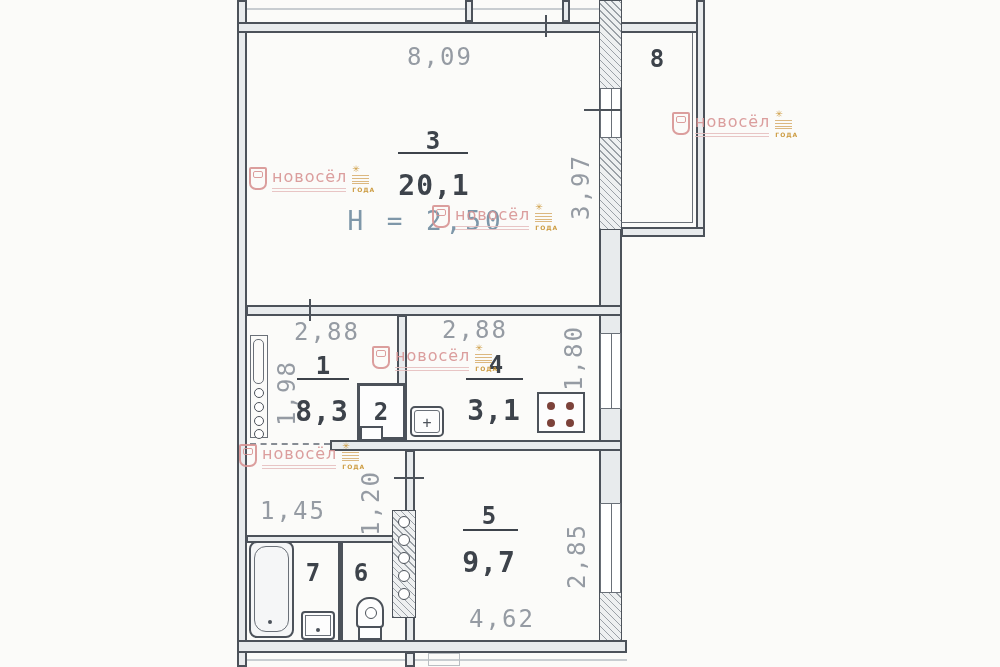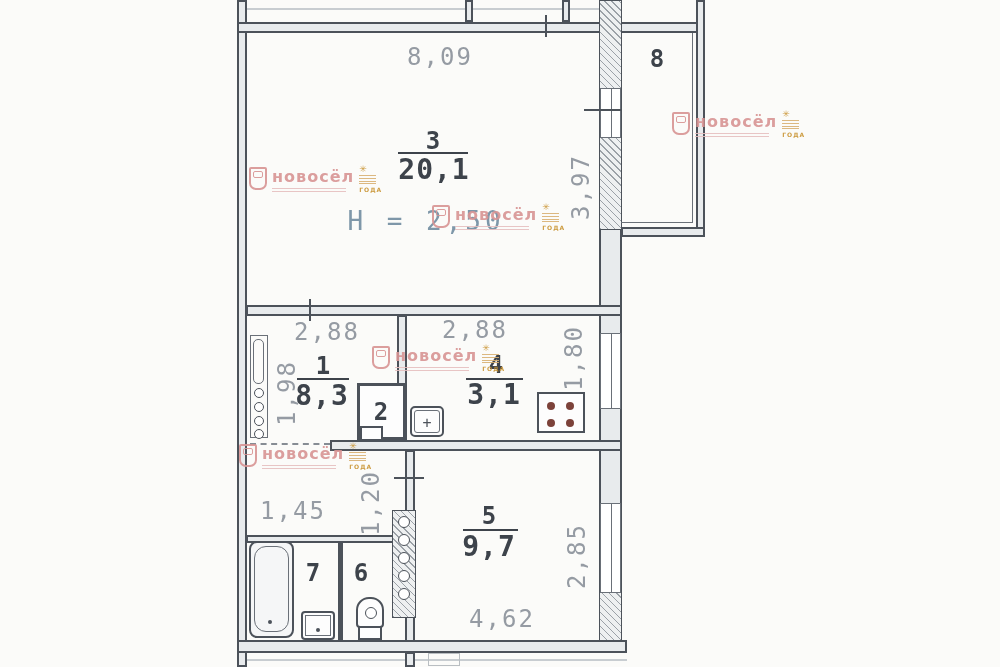--- a/index.html
+++ b/index.html
@@ -15,34 +15,34 @@
          border:1.5px solid #4c525a;}
   .winv{background:#fff;border:1px solid #6a7078;}
   .winv:after{content:"";position:absolute;top:0;bottom:0;left:50%;width:1px;background:#6a7078;}
   .faint{background:#c8cdd1;}
   .dashed{border-top:2.5px dashed #868c94;}
   
   .ctr{transform:translate(-50%,-50%);white-space:nowrap;}
   .vctr{transform:translate(-50%,-50%) rotate(-90deg);white-space:nowrap;}
   .dim{color:#959ba3;font-size:24px;letter-spacing:2px;}
   .num{color:#3d434b;font-size:24px;font-weight:bold;}
-  .area{color:#3d434b;font-size:28px;font-weight:bold;letter-spacing:1px;}
+  .area{color:#3d434b;font-size:28px;font-weight:bold;letter-spacing:1px;margin-top:16px;}
   .rline{background:#3d434b;height:2px;}
   .hnote{color:#7e97a9;font-size:26px;letter-spacing:4px;}
   
   .fx{border:2px solid #4c525a;background:#fdfdfd;}
   .fxthin{border:1.5px solid #6a7078;background:transparent;}
   .dot{background:#4c525a;border-radius:50%;}
   .burner{background:#7c423a;border-radius:50%;width:8px;height:8px;}
   .circ{border:1.5px solid #4c525a;border-radius:50%;background:#fff;}
   
   .wm{position:absolute;display:flex;align-items:flex-start;gap:5px;opacity:.9;}
   .wm-shield{width:14px;height:19px;border:2px solid #d89494;border-radius:2px 2px 7px 7px;position:relative;flex:0 0 auto;}
   .wm-shield:before{content:"";position:absolute;left:2px;right:2px;top:2px;height:5px;border:1.5px solid #d89494;border-radius:2px;}
-  .wm-text{color:#d89494;font-family:"DejaVu Sans",sans-serif;font-weight:bold;font-size:16px;letter-spacing:1px;line-height:18px;}
+  .wm-text{color:#d89494;font-family:"DejaVu Sans",sans-serif;font-weight:normal;font-size:16px;letter-spacing:1px;line-height:18px;}
   .wm-tag{margin-top:2px;width:74px;height:6px;
           background:repeating-linear-gradient(180deg,#e7c0c0 0 1px,transparent 1px 3px);}
   .wm-badge{display:flex;flex-direction:column;align-items:flex-start;margin-top:-2px;}
   .wm-star{color:#c8922f;font-size:9px;line-height:9px;font-family:"DejaVu Sans",sans-serif;}
   .wm-lines{width:17px;height:9px;margin-top:1px;
             background:repeating-linear-gradient(180deg,#d9b173 0 1px,transparent 1px 2.8px);}
   .wm-goda{color:#c8922f;font-family:"DejaVu Sans",sans-serif;font-weight:bold;font-size:6px;letter-spacing:1px;margin-top:2px;}
 </style>
 </head>
 <body>

